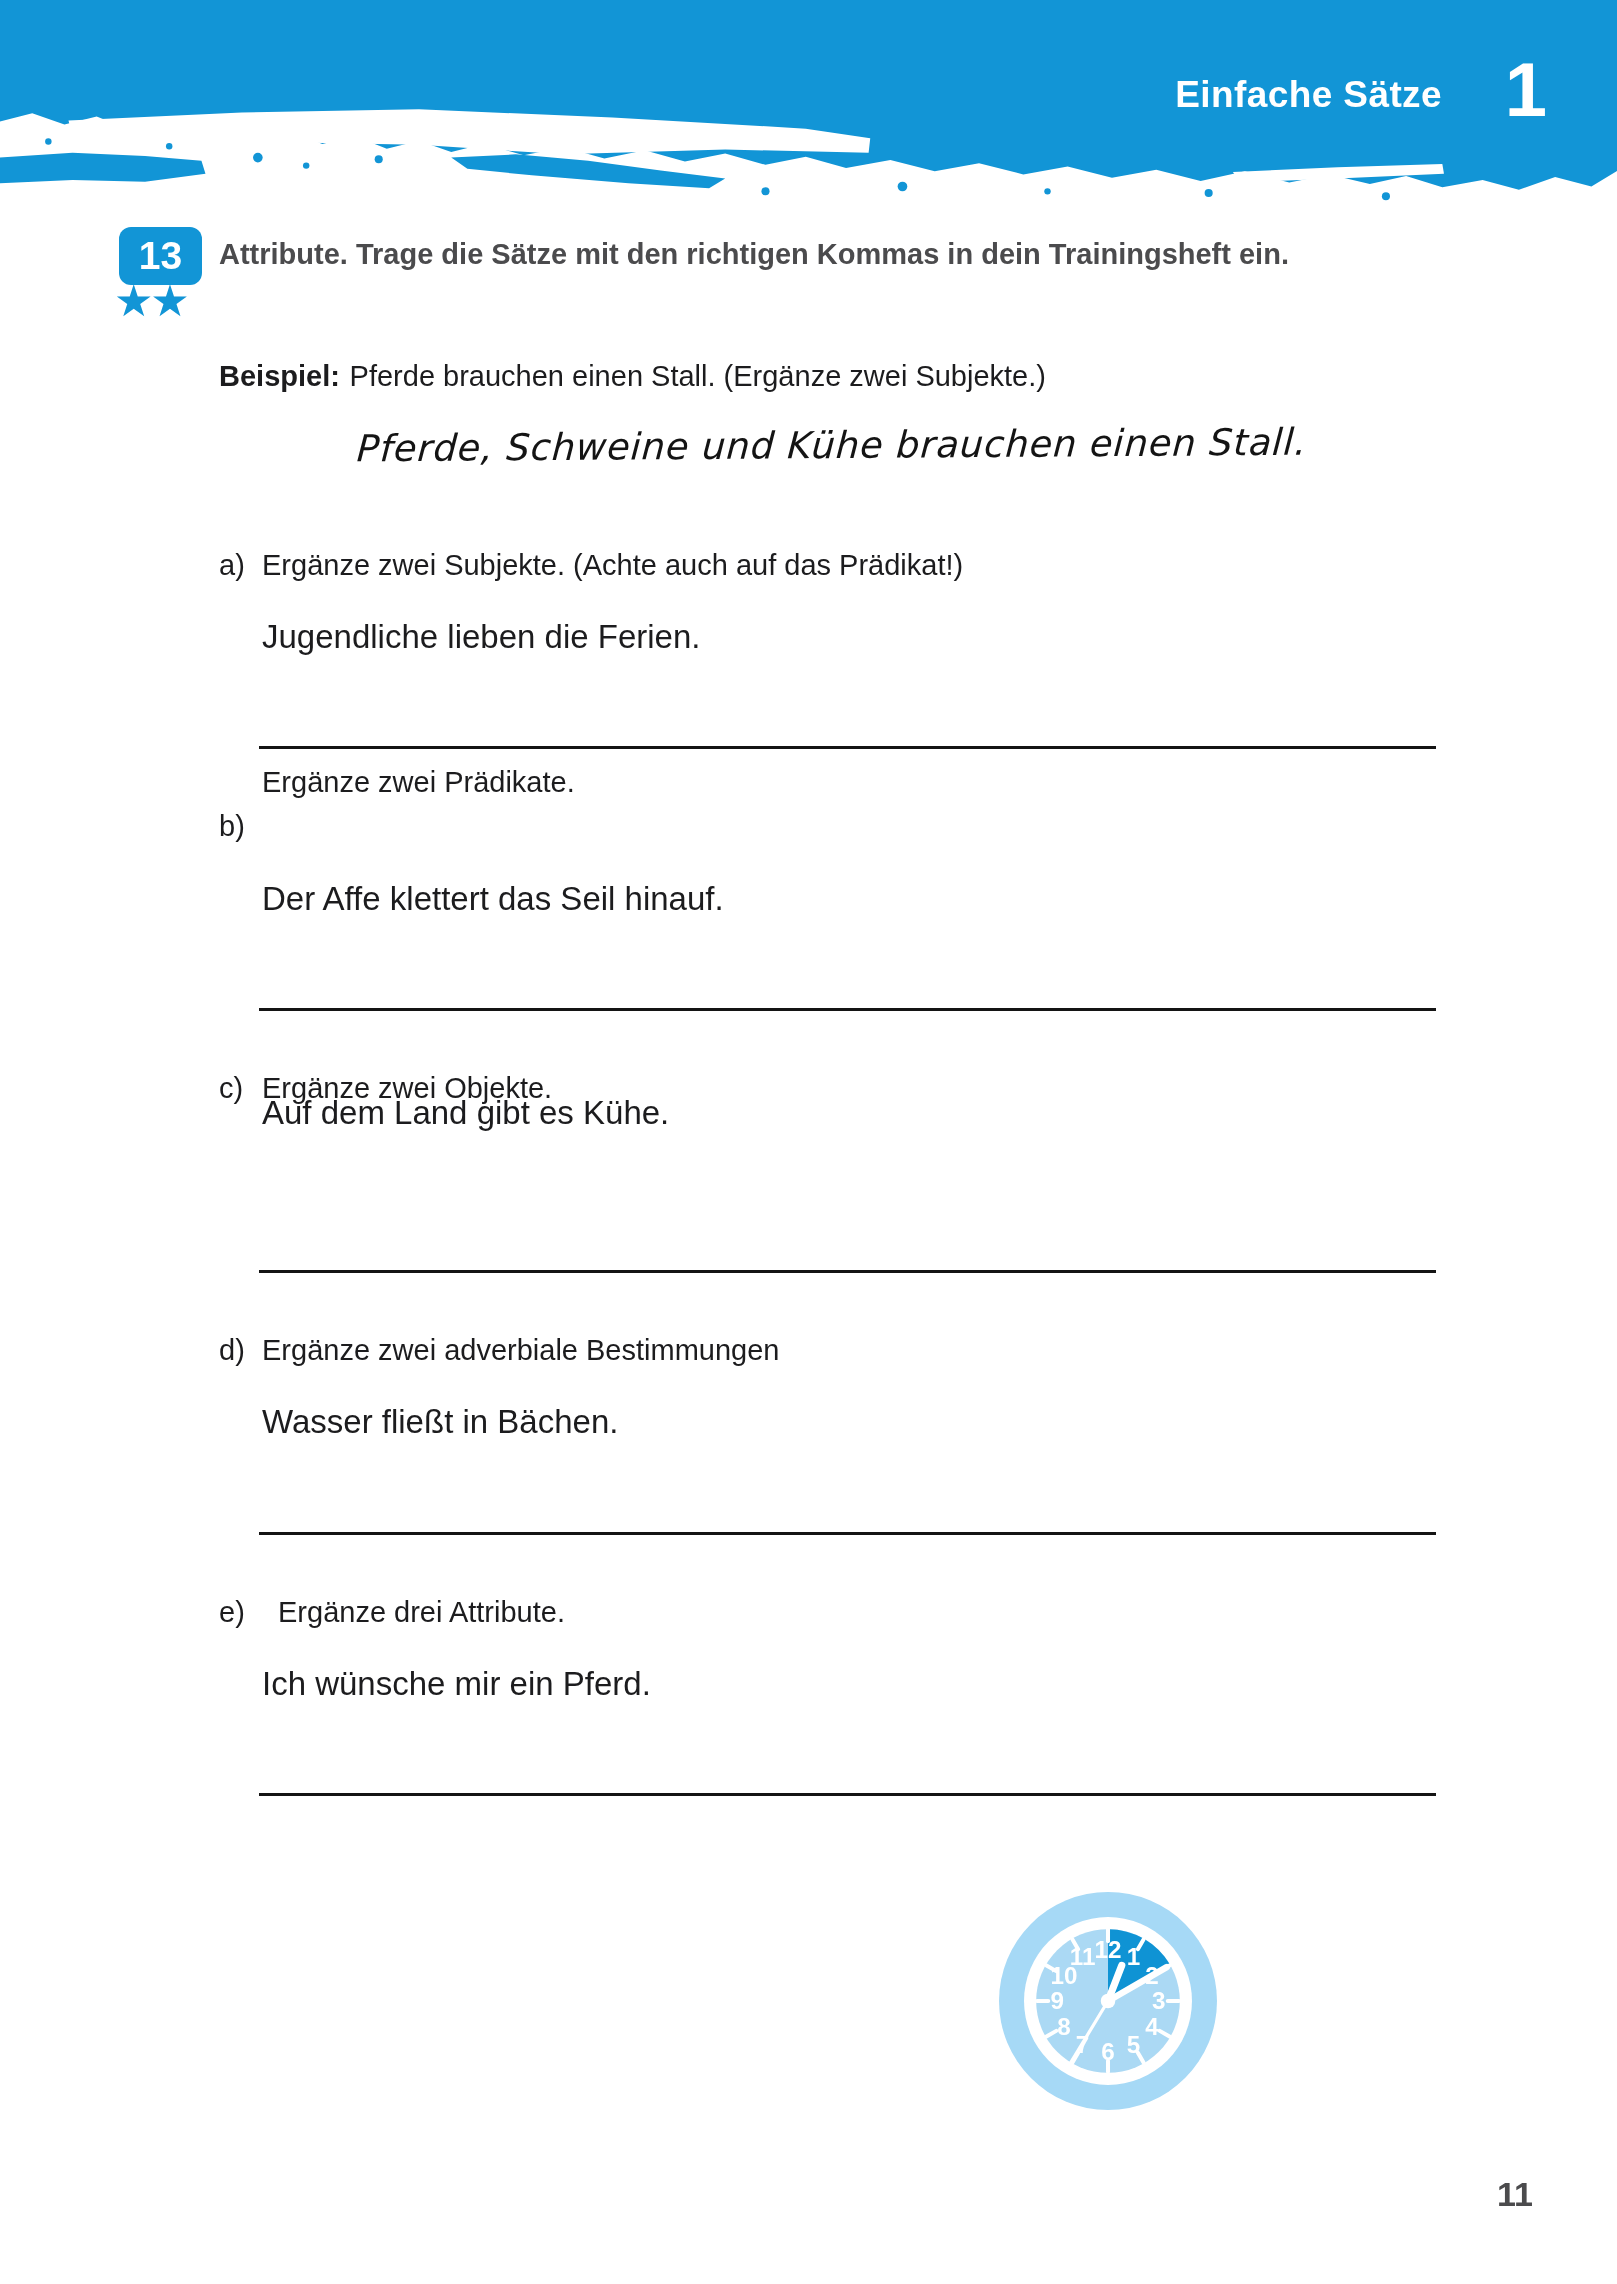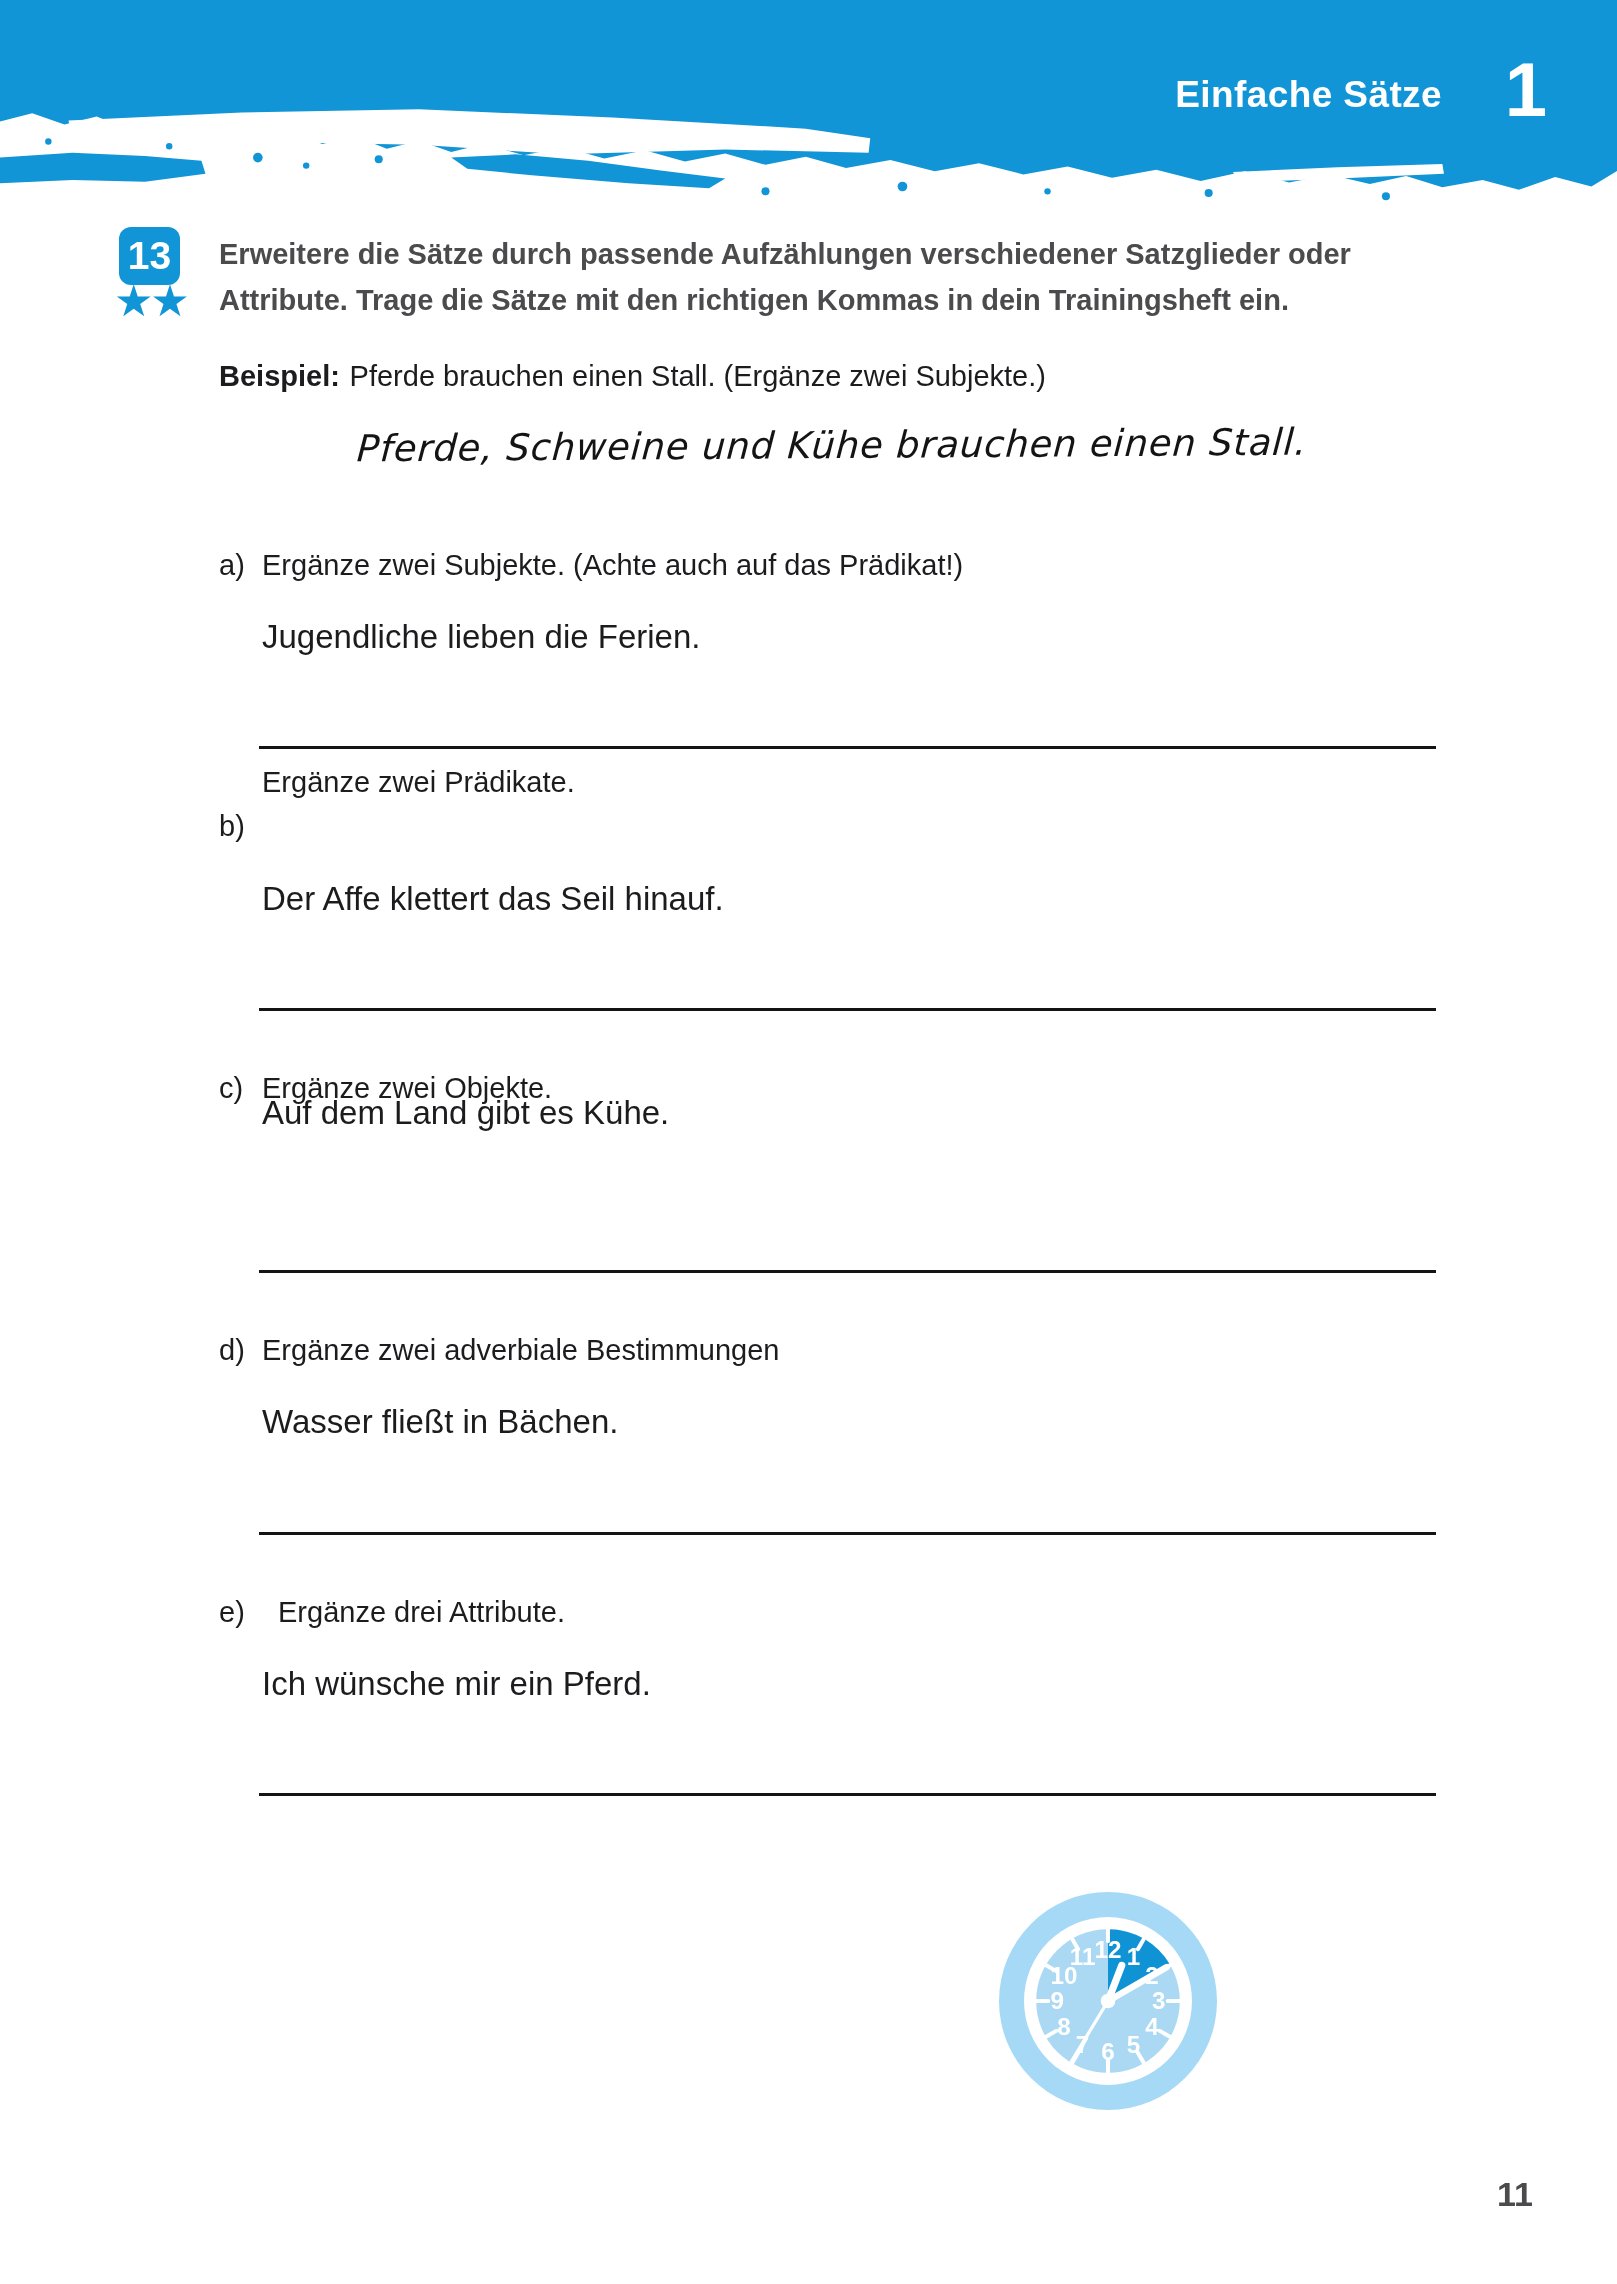--- a/index.html
+++ b/index.html
@@ -19,21 +19,21 @@
     position:absolute;top:74px;right:176px;
     font-size:37px;font-weight:bold;color:#ffffff;
     letter-spacing:0.4px;white-space:nowrap;
   }
   .header-number{
     position:absolute;top:52px;right:71px;
     font-size:76px;font-weight:bold;color:#ffffff;line-height:1;
   }
   
   .ex-badge{
-    position:absolute;left:119px;top:227px;width:61px;height:58px;
+    position:absolute;left:119px;top:227px;width:83px;height:58px;
     background:var(--accent,#1295d6);border-radius:12px;
     display:flex;align-items:center;justify-content:center;
     color:#ffffff;font-size:39px;font-weight:bold;
   }
   .ex-stars{
     position:absolute;left:114px;top:279px;width:89px;
     color:var(--accent,#1295d6);font-size:44px;letter-spacing:-3.2px;
     font-family:"DejaVu Sans", sans-serif;line-height:1;white-space:nowrap;
   }
   
@@ -130,21 +130,20 @@
 
   <div class="header-title">Einfache Sätze</div>
   <div class="header-number">1</div>
 
   <div class="ex-badge">
     <span>13</span>
   </div>
   <div class="ex-stars">★★</div>
 
   <div class="instruction">
-    <div>Erweitere die Sätze durch passende Aufzählungen verschiedener Satzglieder oder</div>
     <div>Attribute. Trage die Sätze mit den richtigen Kommas in dein Trainingsheft ein.</div>
   </div>
 
   <div class="example">
     <b>Beispiel:</b><span>Pferde brauchen einen Stall. (Ergänze zwei Subjekte.)</span>
   </div>
   <div class="handwriting">Pferde, Schweine und Kühe brauchen einen Stall.</div>
 
   <div class="item-label" style="top:549px;">a)</div>
   <div class="item-prompt" style="top:549px;">Ergänze zwei Subjekte. (Achte auch auf das Prädikat!)</div>

